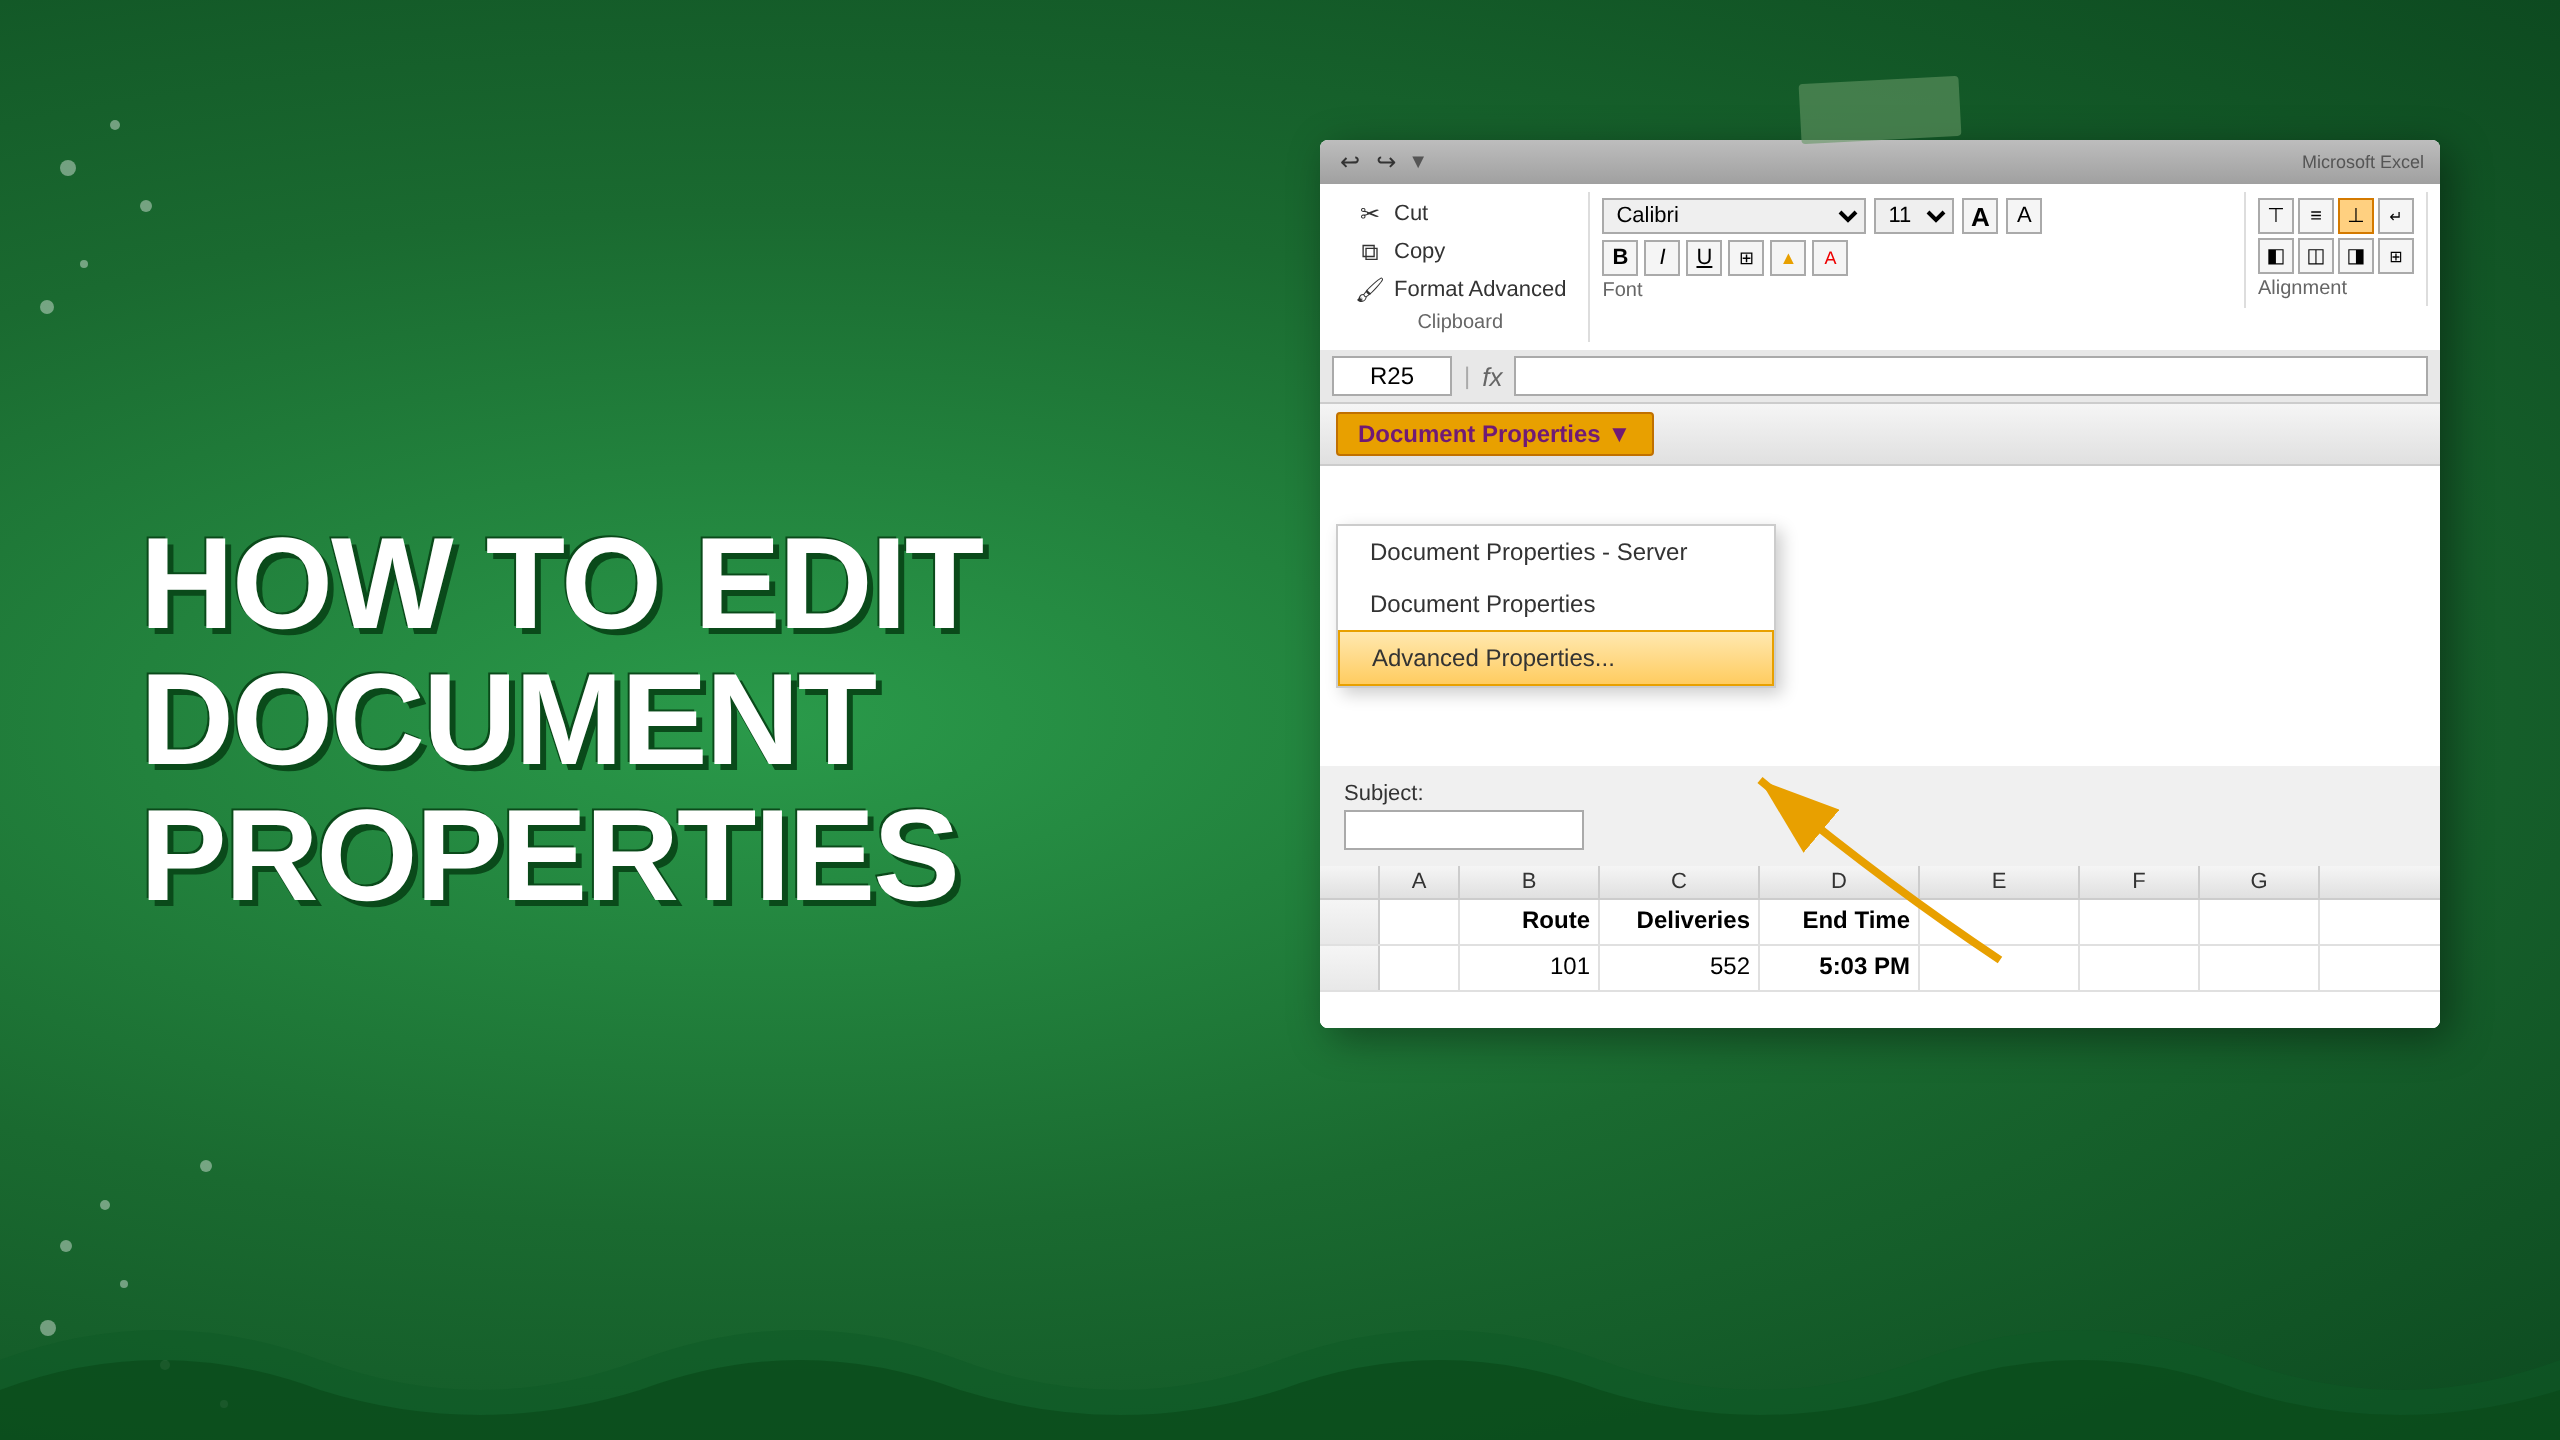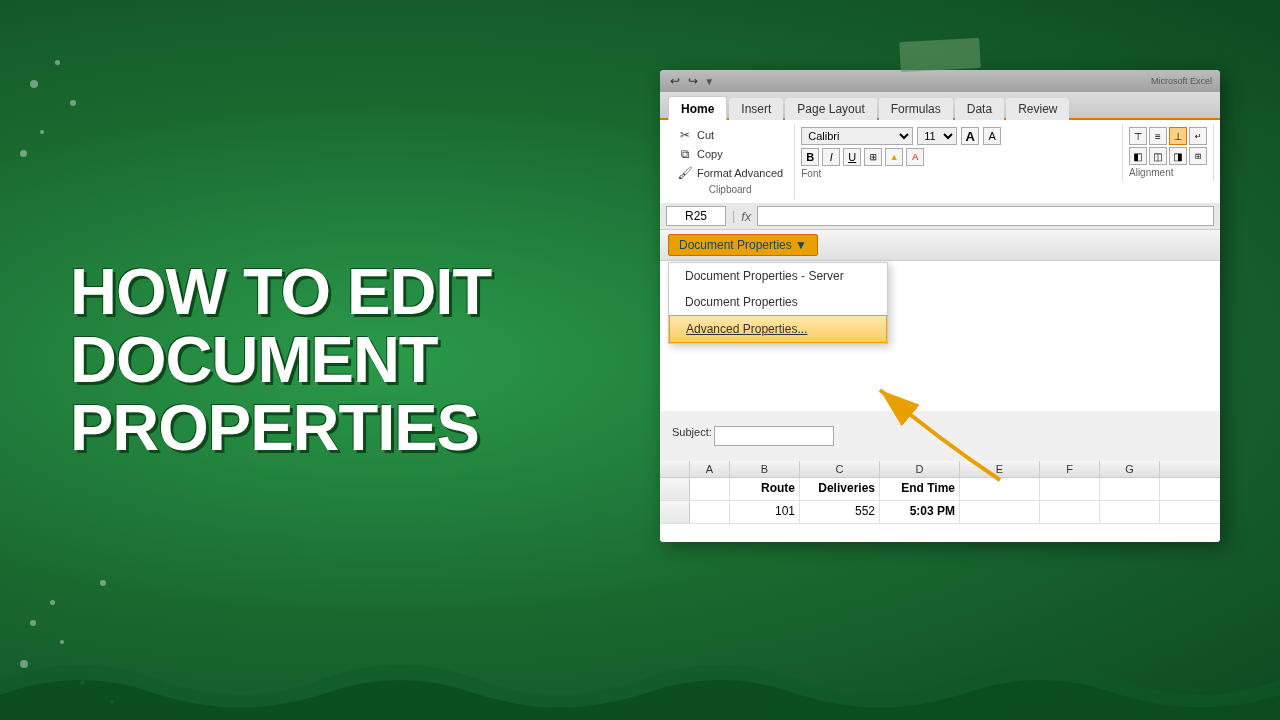--- a/index.html
+++ b/index.html
@@ -178,21 +178,21 @@
       display: flex;
       align-items: center;
       gap: 4px;
       margin-bottom: 3px;
     }
 
     .font-select {
       border: 1px solid #aaa;
       font-size: 11px;
       padding: 1px 2px;
-      width: 112px;
+      width: 132px;
       height: 18px;
     }
 
     .size-select {
       border: 1px solid #aaa;
       font-size: 11px;
       padding: 1px 2px;
       width: 40px;
       height: 18px;
     }
@@ -265,30 +265,30 @@
     .doc-props-bar {
       background: linear-gradient(to bottom, #f5f5f5, #e0e0e0);
       border-bottom: 1px solid #ccc;
       padding: 4px 8px;
       display: flex;
       align-items: center;
     }
 
     .doc-props-btn {
       background: #e8a000;
-      color: #0c4a6e;
+      color: #701a75;
       border: 1px solid #c07000;
       padding: 3px 10px;
       font-size: 12px;
       cursor: pointer;
       border-radius: 2px;
       display: flex;
       align-items: center;
       gap: 4px;
-      font-weight: normal;
+      font-weight: bold;
     }
 
     
     .dropdown-menu {
       position: absolute;
       left: 8px;
       top: 178px;
       background: white;
       border: 1px solid #ccc;
       box-shadow: 3px 3px 8px rgba(0,0,0,0.2);
@@ -302,36 +302,35 @@
       font-size: 12px;
       cursor: pointer;
       color: #333;
       display: flex;
       align-items: center;
     }
 
     .menu-item.highlighted {
       background: linear-gradient(to bottom, #ffe8b0, #ffcc60);
       border: 1px solid #e8a000;
-      text-decoration: underline;
     }
 
     
     .props-area {
       background: #f0f0f0;
       padding: 8px 12px;
       display: flex;
       gap: 20px;
       align-items: center;
       min-height: 50px;
     }
 
     .prop-field {
       display: flex;
-      flex-direction: row;
+      flex-direction: column;
       gap: 2px;
       justify-content: flex-end;
     }
 
     .prop-label {
       font-size: 11px;
       color: #333;
     }
 
     .prop-input {
@@ -456,28 +455,20 @@
     <div class="excel-paper">
 
       <div class="qat">
         <button class="qat-btn">↩</button>
         <button class="qat-btn">↪</button>
         <span style="font-size:10px;color:#555;">▼</span>
         <span style="flex:1;"></span>
         <span style="font-size:9px;color:#555;">Microsoft Excel</span>
       </div>
 
-      <div class="ribbon-tabs">
-        <div class="tab active">Home</div>
-        <div class="tab">Insert</div>
-        <div class="tab">Page Layout</div>
-        <div class="tab">Formulas</div>
-        <div class="tab">Data</div>
-        <div class="tab">Review</div>
-      </div>
 
       <div class="ribbon-content">
 
         <div class="ribbon-group">
           <div class="ribbon-group-buttons">
             <div class="ribbon-btn">
               <div class="ribbon-icon">✂</div>
               <span>Cut</span>
             </div>
             <div class="ribbon-btn">

